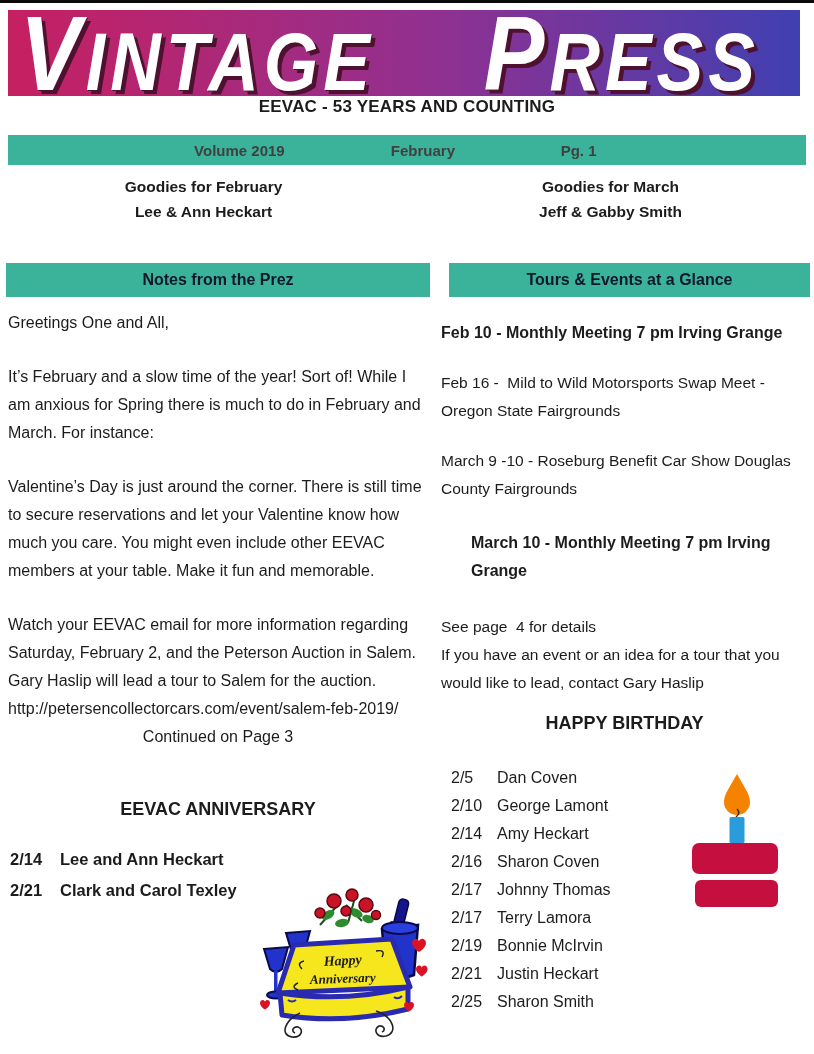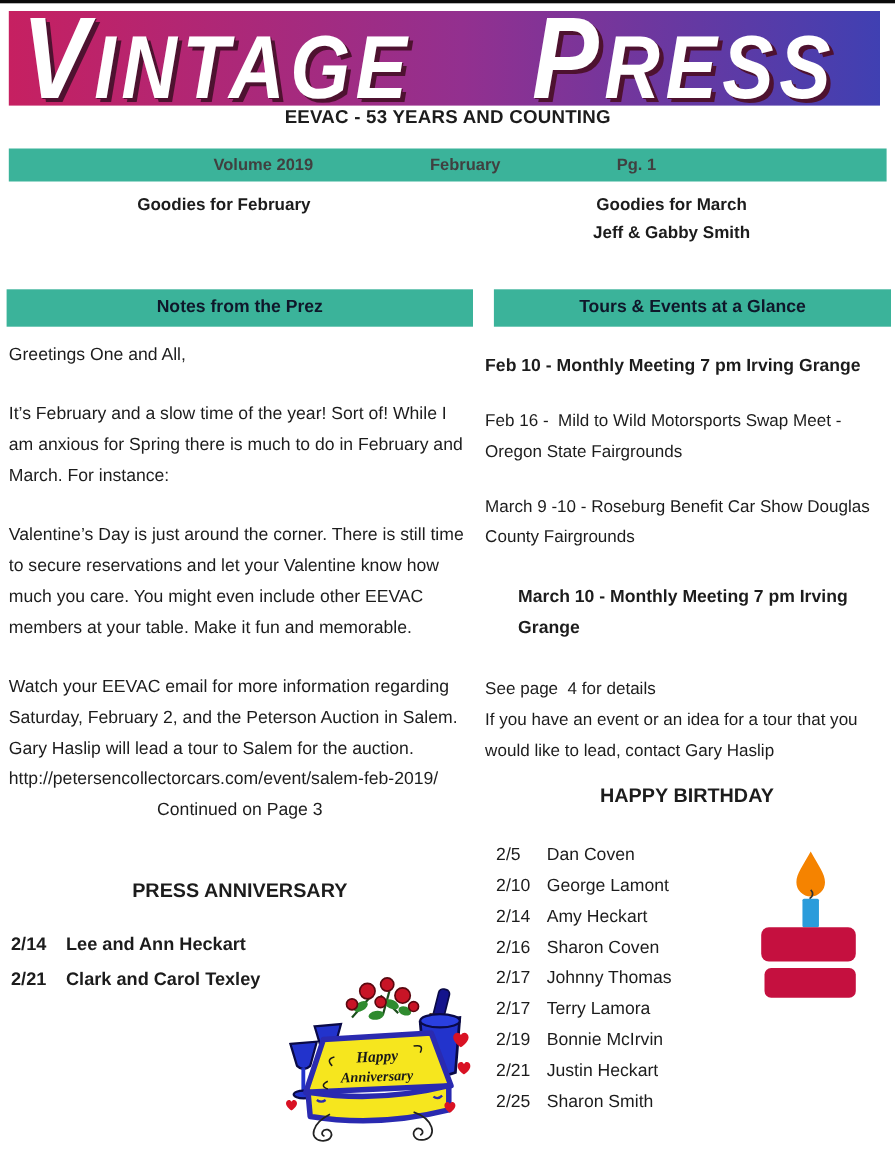--- a/index.html
+++ b/index.html
@@ -100,39 +100,40 @@
 
   <div class="infobar">
     <span class="vol">Volume 2019</span>
     <span class="month">February</span>
     <span class="pg">Pg. 1</span>
   </div>
 
   <div class="goodies">
     <div class="half">
       <div class="g-line">Goodies for February</div>
+      <div class="g-line">Lee &amp; Ann Heckart</div>
     </div>
     <div class="half">
       <div class="g-line">Goodies for March</div>
       <div class="g-line">Jeff &amp; Gabby Smith</div>
     </div>
   </div>
 
   <div class="columns">
 
     <div class="col-left">
       <div class="section-banner">Notes from the Prez</div>
 
       <p class="greeting">Greetings One and All,</p>
       <p>It’s February and a slow time of the year! Sort of! While I am anxious for Spring there is much to do in February and March. For instance:</p>
       <p>Valentine’s Day is just around the corner. There is still time to secure reservations and let your Valentine know how much you care. You might even include other EEVAC members at your table. Make it fun and memorable.</p>
       <p><span>Watch your EEVAC email for more information regarding Saturday, February 2, and the Peterson Auction in Salem. Gary Haslip will lead a tour to Salem for the auction.</span><span class="url">http://petersencollectorcars.com/event/salem-feb-2019/</span></p>
       <p class="continued">Continued on Page 3</p>
 
-      <h3 class="col-heading">PRESS ANNIVERSARY</h3>
+      <h3 class="col-heading">EEVAC ANNIVERSARY</h3>
 
       <div class="ann-list">
         <div class="ann-row">
           <span class="d">2/14</span><span>Lee and Ann Heckart</span>
         </div>
         <div class="ann-row">
           <span class="d">2/21</span><span>Clark and Carol Texley</span>
         </div>
       </div>
 

